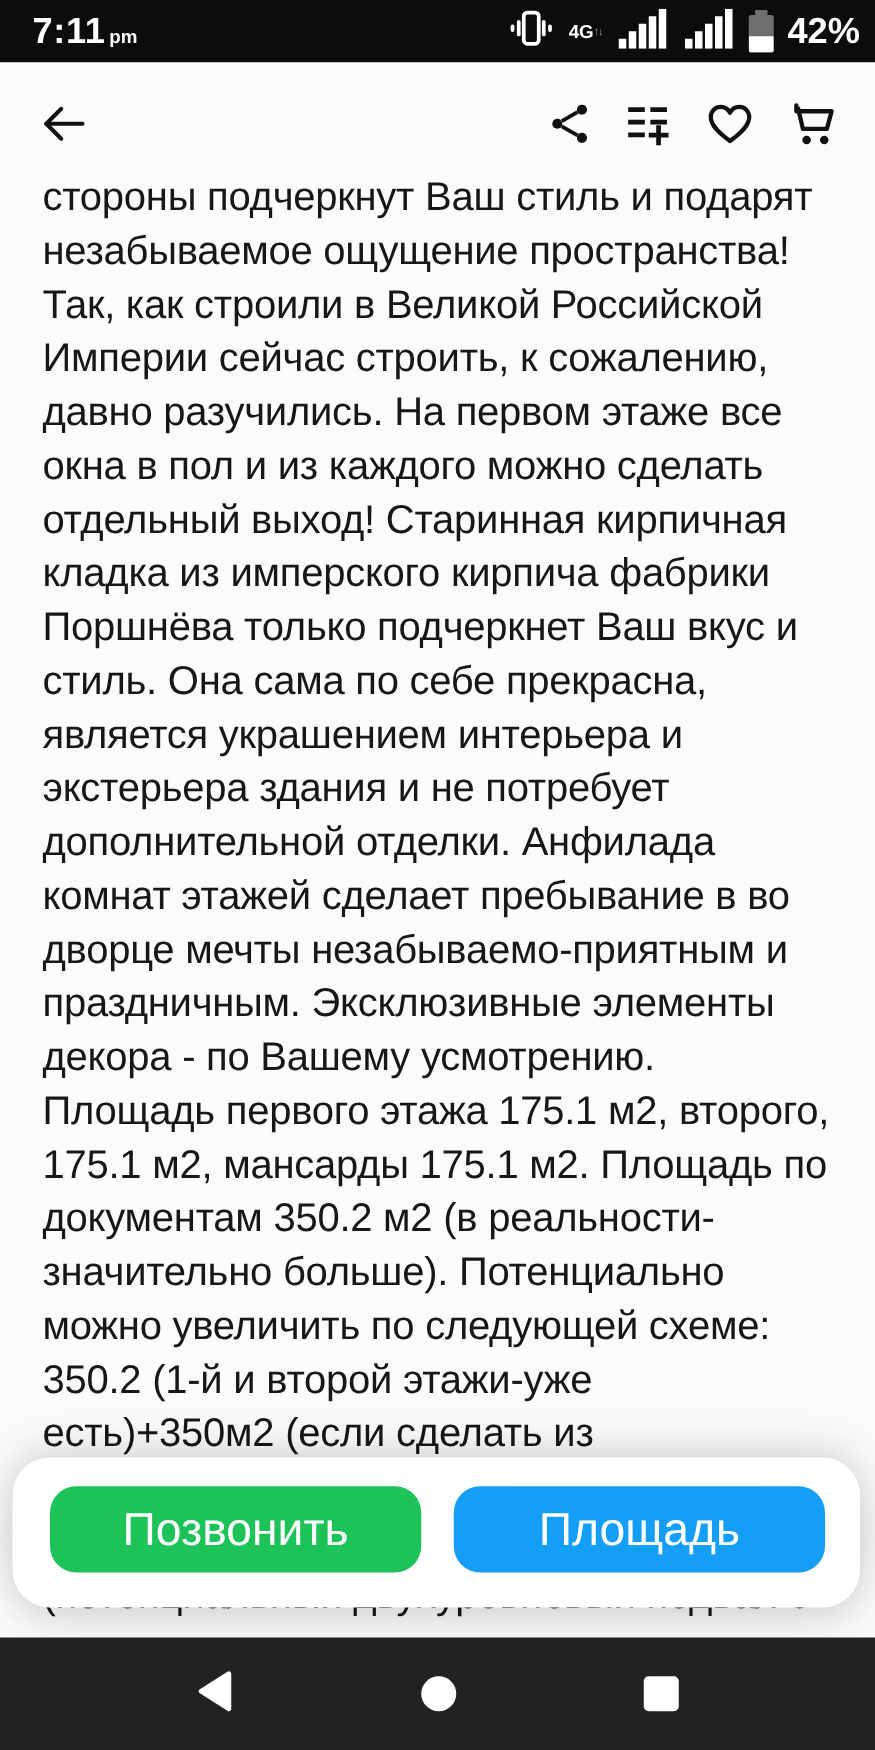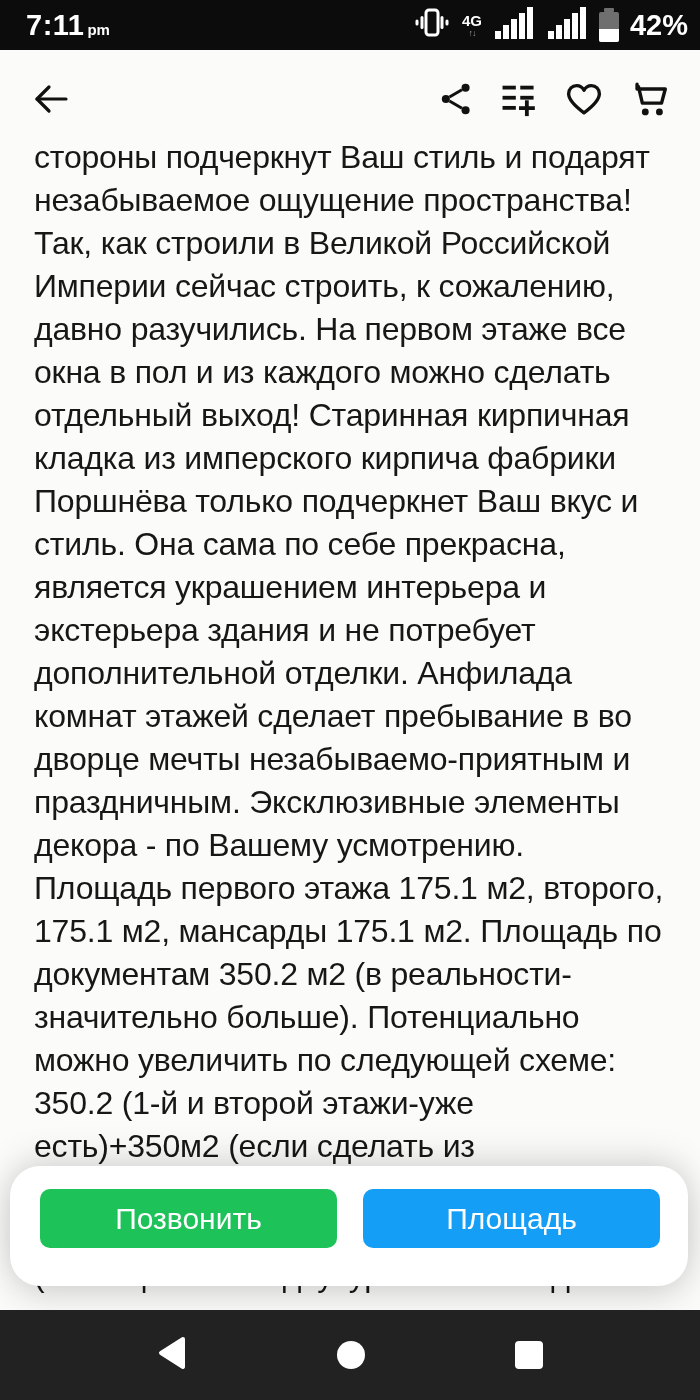--- a/index.html
+++ b/index.html
@@ -11,21 +11,21 @@
   
   .status-bar {
     position:absolute; top:0; left:0; right:0; height:50px;
     background:#0c0c0c; color:#fff; display:flex; align-items:center;
     padding:0 12px 0 26px;
   }
   .sb-time { display:flex; align-items:baseline; }
   .sb-time .t { font-size:29px; font-weight:bold; letter-spacing:.5px; }
   .sb-time .ampm { font-size:15px; font-weight:bold; margin-left:3px; }
   .sb-right { margin-left:auto; display:flex; align-items:center; gap:11px; }
-  .net { display:flex; flex-direction:column; align-items:center; line-height:1; }
+  .net { display:flex; flex-direction:row; align-items:center; line-height:1; }
   .net .g { font-size:15px; font-weight:bold; }
   .net .ud { font-size:9px; color:#9a9a9a; letter-spacing:-1px; margin-top:1px; }
   .battery { position:relative; width:20px; height:34px; }
   .battery .cap { position:absolute; top:0; left:5px; width:10px; height:4px; background:#6f6f6f; border-radius:1px; }
   .battery .body { position:absolute; top:4px; left:0; width:20px; height:30px; border-radius:2px; overflow:hidden; background:#6f6f6f; }
   .battery .fill { position:absolute; bottom:0; left:0; width:100%; height:42%; background:#fff; }
   .sb-pct { font-size:29px; font-weight:bold; }
   
   .app-bar {
     position:absolute; top:50px; left:0; right:0; height:100px;
@@ -40,23 +40,23 @@
     color:#171717; white-space:pre-line; z-index:1;
   }
   
   .action-panel {
     position:absolute; left:10px; top:1166px; width:678px; height:120px;
     background:#ffffff; border-radius:30px; z-index:3;
     box-shadow:0 -10px 34px rgba(0,0,0,.10), 0 10px 34px rgba(0,0,0,.14);
     display:flex; gap:26px; padding:23px 28px 0 30px;
   }
   .btn {
-    flex:1; height:59px; border:none; border-radius:10px;
+    flex:1; height:69px; border:none; border-radius:21px;
     font-family:"Liberation Sans", sans-serif;
-    font-size:30px; font-weight:500; color:#fff; cursor:pointer;
+    font-size:37px; font-weight:500; color:#fff; cursor:pointer;
   }
   .btn.call { background:#1dc258; }
   .btn.write { background:#149ef6; }
   
   .nav-bar {
     position:absolute; left:0; right:0; top:1310px; height:90px;
     background:#222222; z-index:4;
   }
   .nav-inner {
     position:absolute; left:157px; right:157px; top:0; bottom:0;

